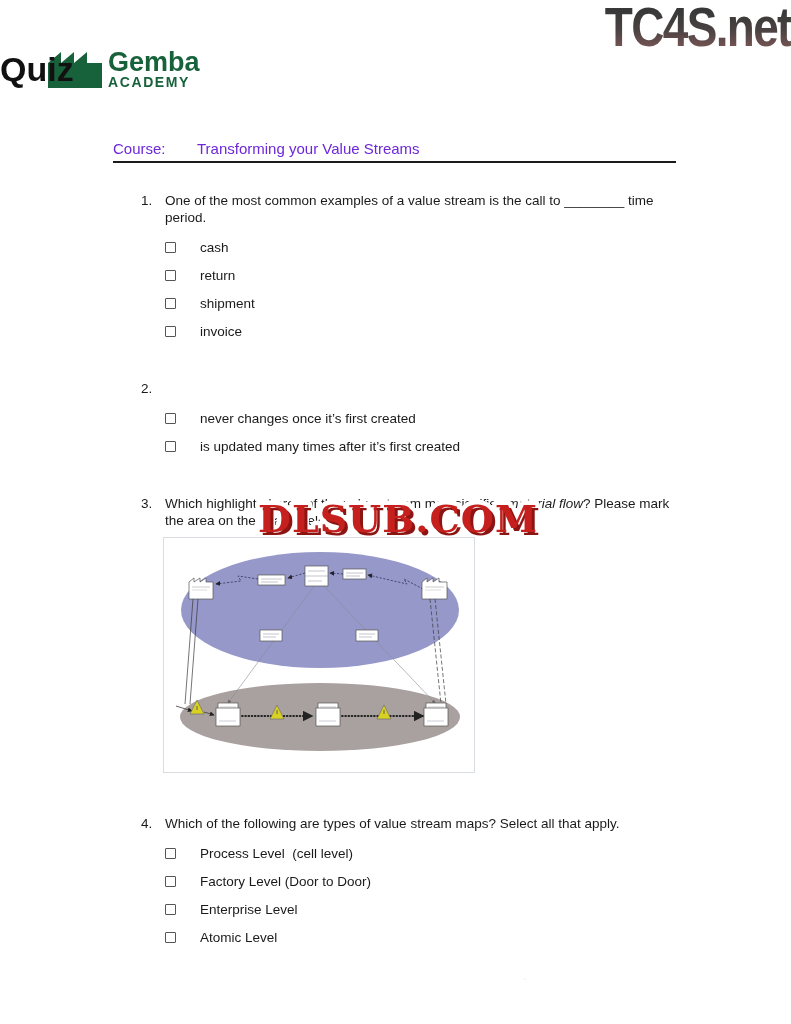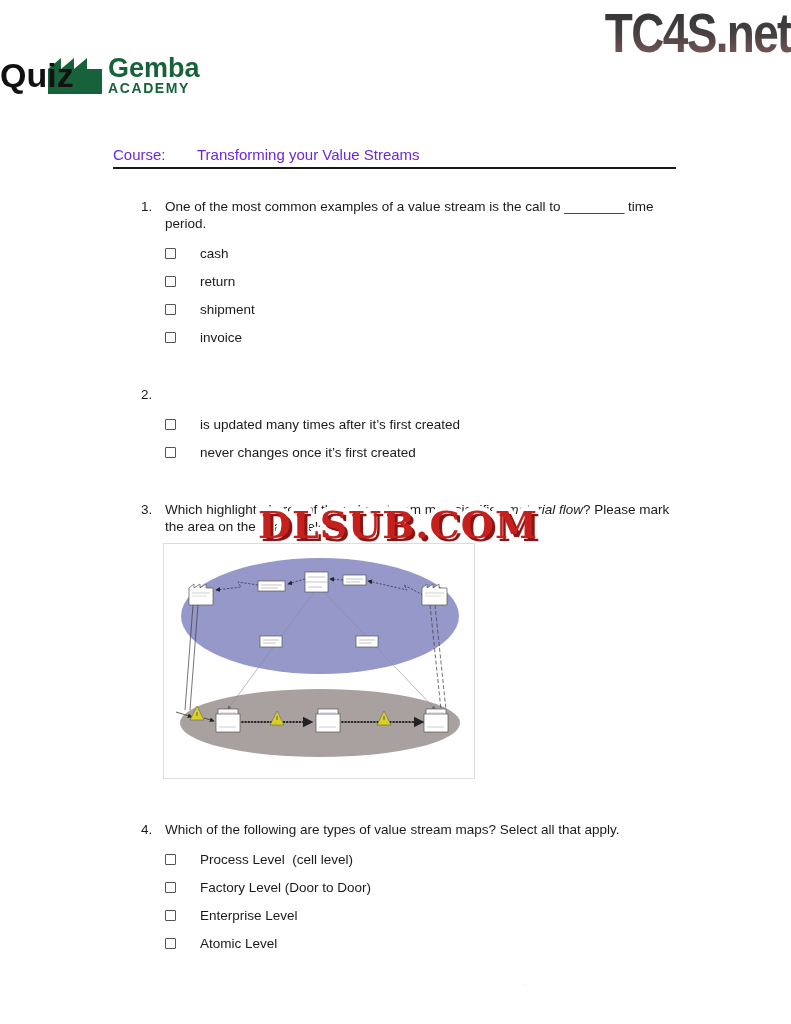--- a/index.html
+++ b/index.html
@@ -1,18 +1,18 @@
 <!DOCTYPE html>
 <html><head>
 <meta charset="utf-8">
 <style>
   * { margin:0; padding:0; box-sizing:border-box; }
   html,body { background:#fff; }
   .page {
-    position:relative; width:791px; height:976px; margin:10px auto;
+    position:relative; width:791px; height:976px; margin:4px auto;
     background:#ffffff; overflow:hidden;
     font-family:"Liberation Sans", sans-serif; color:#1a1a1a;
   }
 
   
   .tc4s {
     position:absolute; top:-10px; right:0px;
     font-size:56px; font-weight:bold; letter-spacing:-2px;
     transform:scaleX(0.82); transform-origin:100% 0;
     background:linear-gradient(to bottom, #383838 25%, #4a4242 55%, #8a5c5c 95%);
@@ -121,25 +121,25 @@
       </div>
     </div>
 
     <div class="q">
       <div class="q-head">
         <span class="q-num">2.</span>
       </div>
       <div class="opts">
         <div class="opt">
           <span class="checkbox"></span>
+          <span class="opt-label">never changes once it’s first created</span>
+        </div>
+        <div class="opt">
+          <span class="checkbox"></span>
           <span class="opt-label">is updated many times after it’s first created</span>
-        </div>
-        <div class="opt">
-          <span class="checkbox"></span>
-          <span class="opt-label">never changes once it’s first created</span>
         </div>
       </div>
     </div>
 
     <div class="q">
       <div class="q-head">
         <span class="q-num">3.</span>
         <p class="q-text"><span>Which highlighted area of the value stream map signifies </span><em>material flow</em><span>? Please mark the area on the image below.</span></p>
       </div>
 

